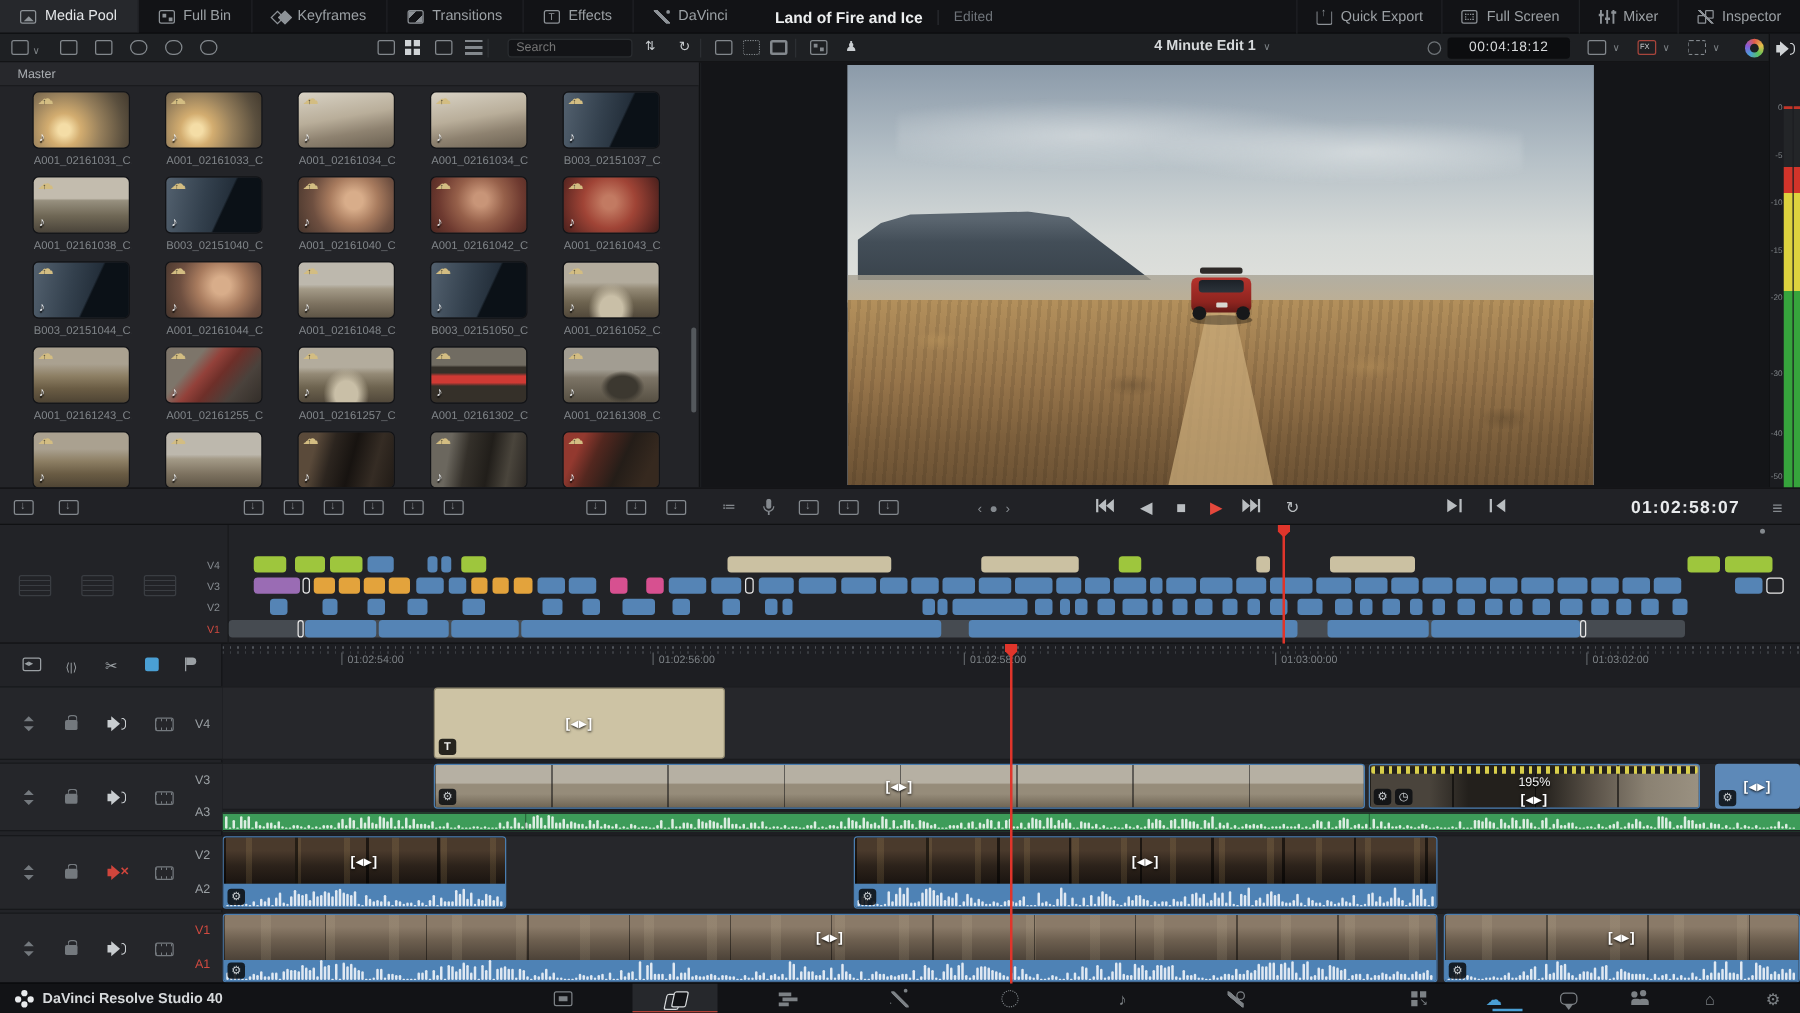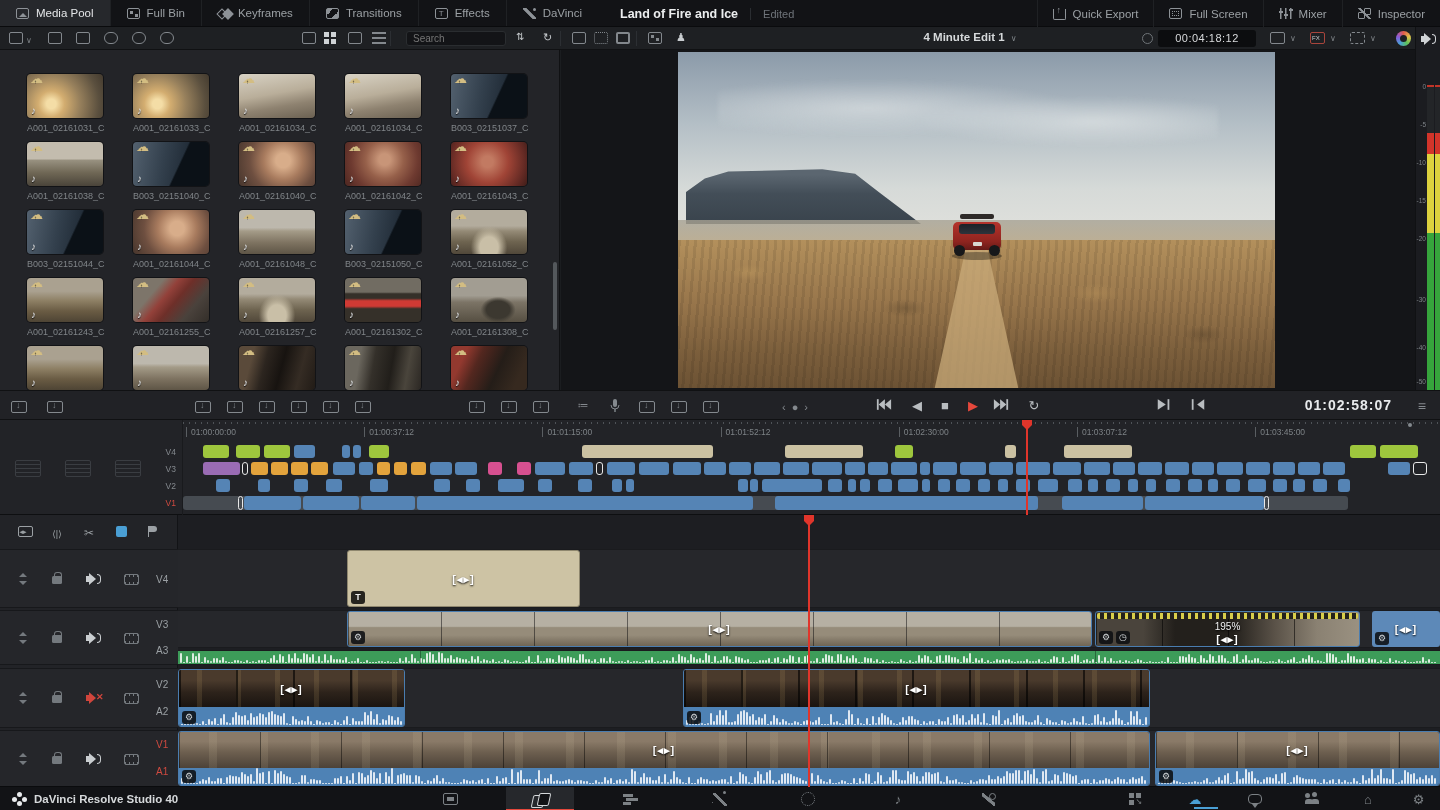--- a/index.html
+++ b/index.html
@@ -323,20 +323,21 @@
     <span class="ddic" style="left:1270px"></span>
     <span class="ddchev" style="left:1290px">∨</span>
     <span class="ddic" id="fxdd" style="left:1310px"></span>
     <span class="ddchev" style="left:1330px">∨</span>
     <span class="ddic" style="left:1350px;border-style:dashed"></span>
     <span class="ddchev" style="left:1370px">∨</span>
     <span id="colorwheel"></span>
   </div>
 
   <aside id="mediapool">
+    <div id="binpath">Master</div>
     <div id="clip-grid">
         <div class="mclip">
           <div class="thumb th-sunset">
             <span class="cloud">☁<b>↑</b></span>
             <span class="note">♪</span>
           </div>
           <div class="mname">A001_02161031_C...</div>
         </div>
         <div class="mclip">
           <div class="thumb th-sunset">
@@ -610,29 +611,20 @@
       <span class="mmtool" style="left:65px"></span>
       <span class="mmtool" style="left:115px"></span>
     </div>
     <div id="mm-tlabels">
       <span class="mmlab" style="top:27px">V4</span>
       <span class="mmlab" style="top:44px">V3</span>
       <span class="mmlab" style="top:61px">V2</span>
       <span class="mmlab red" style="top:78px">V1</span>
     </div>
     <div id="mm-content">
-      <div id="mm-ruler">
-          <span class="rlab" style="left: 3px;">01:00:00:00</span>
-          <span class="rlab" style="left: 181.2px;">01:00:37:12</span>
-          <span class="rlab" style="left: 359.4px;">01:01:15:00</span>
-          <span class="rlab" style="left: 537.6px;">01:01:52:12</span>
-          <span class="rlab" style="left: 715.8px;">01:02:30:00</span>
-          <span class="rlab" style="left: 894px;">01:03:07:12</span>
-          <span class="rlab" style="left: 1072.2px;">01:03:45:00</span>
-        </div>
       <div class="mm-row" id="mmr-v4">
           <div class="mmb" style="left: 20px; width: 26px; background: rgb(158, 198, 61);"></div>
           <div class="mmb" style="left: 53px; width: 24px; background: rgb(158, 198, 61);"></div>
           <div class="mmb" style="left: 81px; width: 26px; background: rgb(158, 198, 61);"></div>
           <div class="mmb" style="left: 111px; width: 21px; background: rgb(85, 132, 181);"></div>
           <div class="mmb" style="left: 159px; width: 8px; background: rgb(85, 132, 181);"></div>
           <div class="mmb" style="left: 170px; width: 8px; background: rgb(85, 132, 181);"></div>
           <div class="mmb" style="left: 186px; width: 20px; background: rgb(158, 198, 61);"></div>
           <div class="mmb" style="left: 399px; width: 131px; background: rgb(203, 193, 162);"></div>
           <div class="mmb" style="left: 602px; width: 78px; background: rgb(203, 193, 162);"></div>
@@ -794,20 +786,27 @@
         <span class="hic spk" style="left:86px;top:22px;color:#c9cdd0">
             <span class="wv"></span>
           </span>
         <span class="hic ic-film" style="left:124px;top:23px"></span>
         <span class="tlabel red" style="top:8px">V1</span>
         <span class="tlabel red" style="top:35px">A1</span>
       </div>
     </div>
 
     <div id="tl-content">
+      <div id="tl-ruler">
+          <span class="rlab" style="left: 95px;">01:02:54:00</span>
+          <span class="rlab" style="left: 344px;">01:02:56:00</span>
+          <span class="rlab" style="left: 593px;">01:02:58:00</span>
+          <span class="rlab" style="left: 842px;">01:03:00:00</span>
+          <span class="rlab" style="left: 1091px;">01:03:02:00</span>
+        </div>
       <div class="tlrow" id="row-v4">
           <div class="clip title-clip" style="left: 169px; width: 233px;">
             <span class="badge tbadge">T</span>
             <span class="tmark"></span>
           </div>
         </div>
       <div class="tlrow" id="row-v3">
           <div class="clip film-land" style="left: 169px; width: 745px;">
             <span class="badge">⚙</span>
             <span class="tmark"></span>

